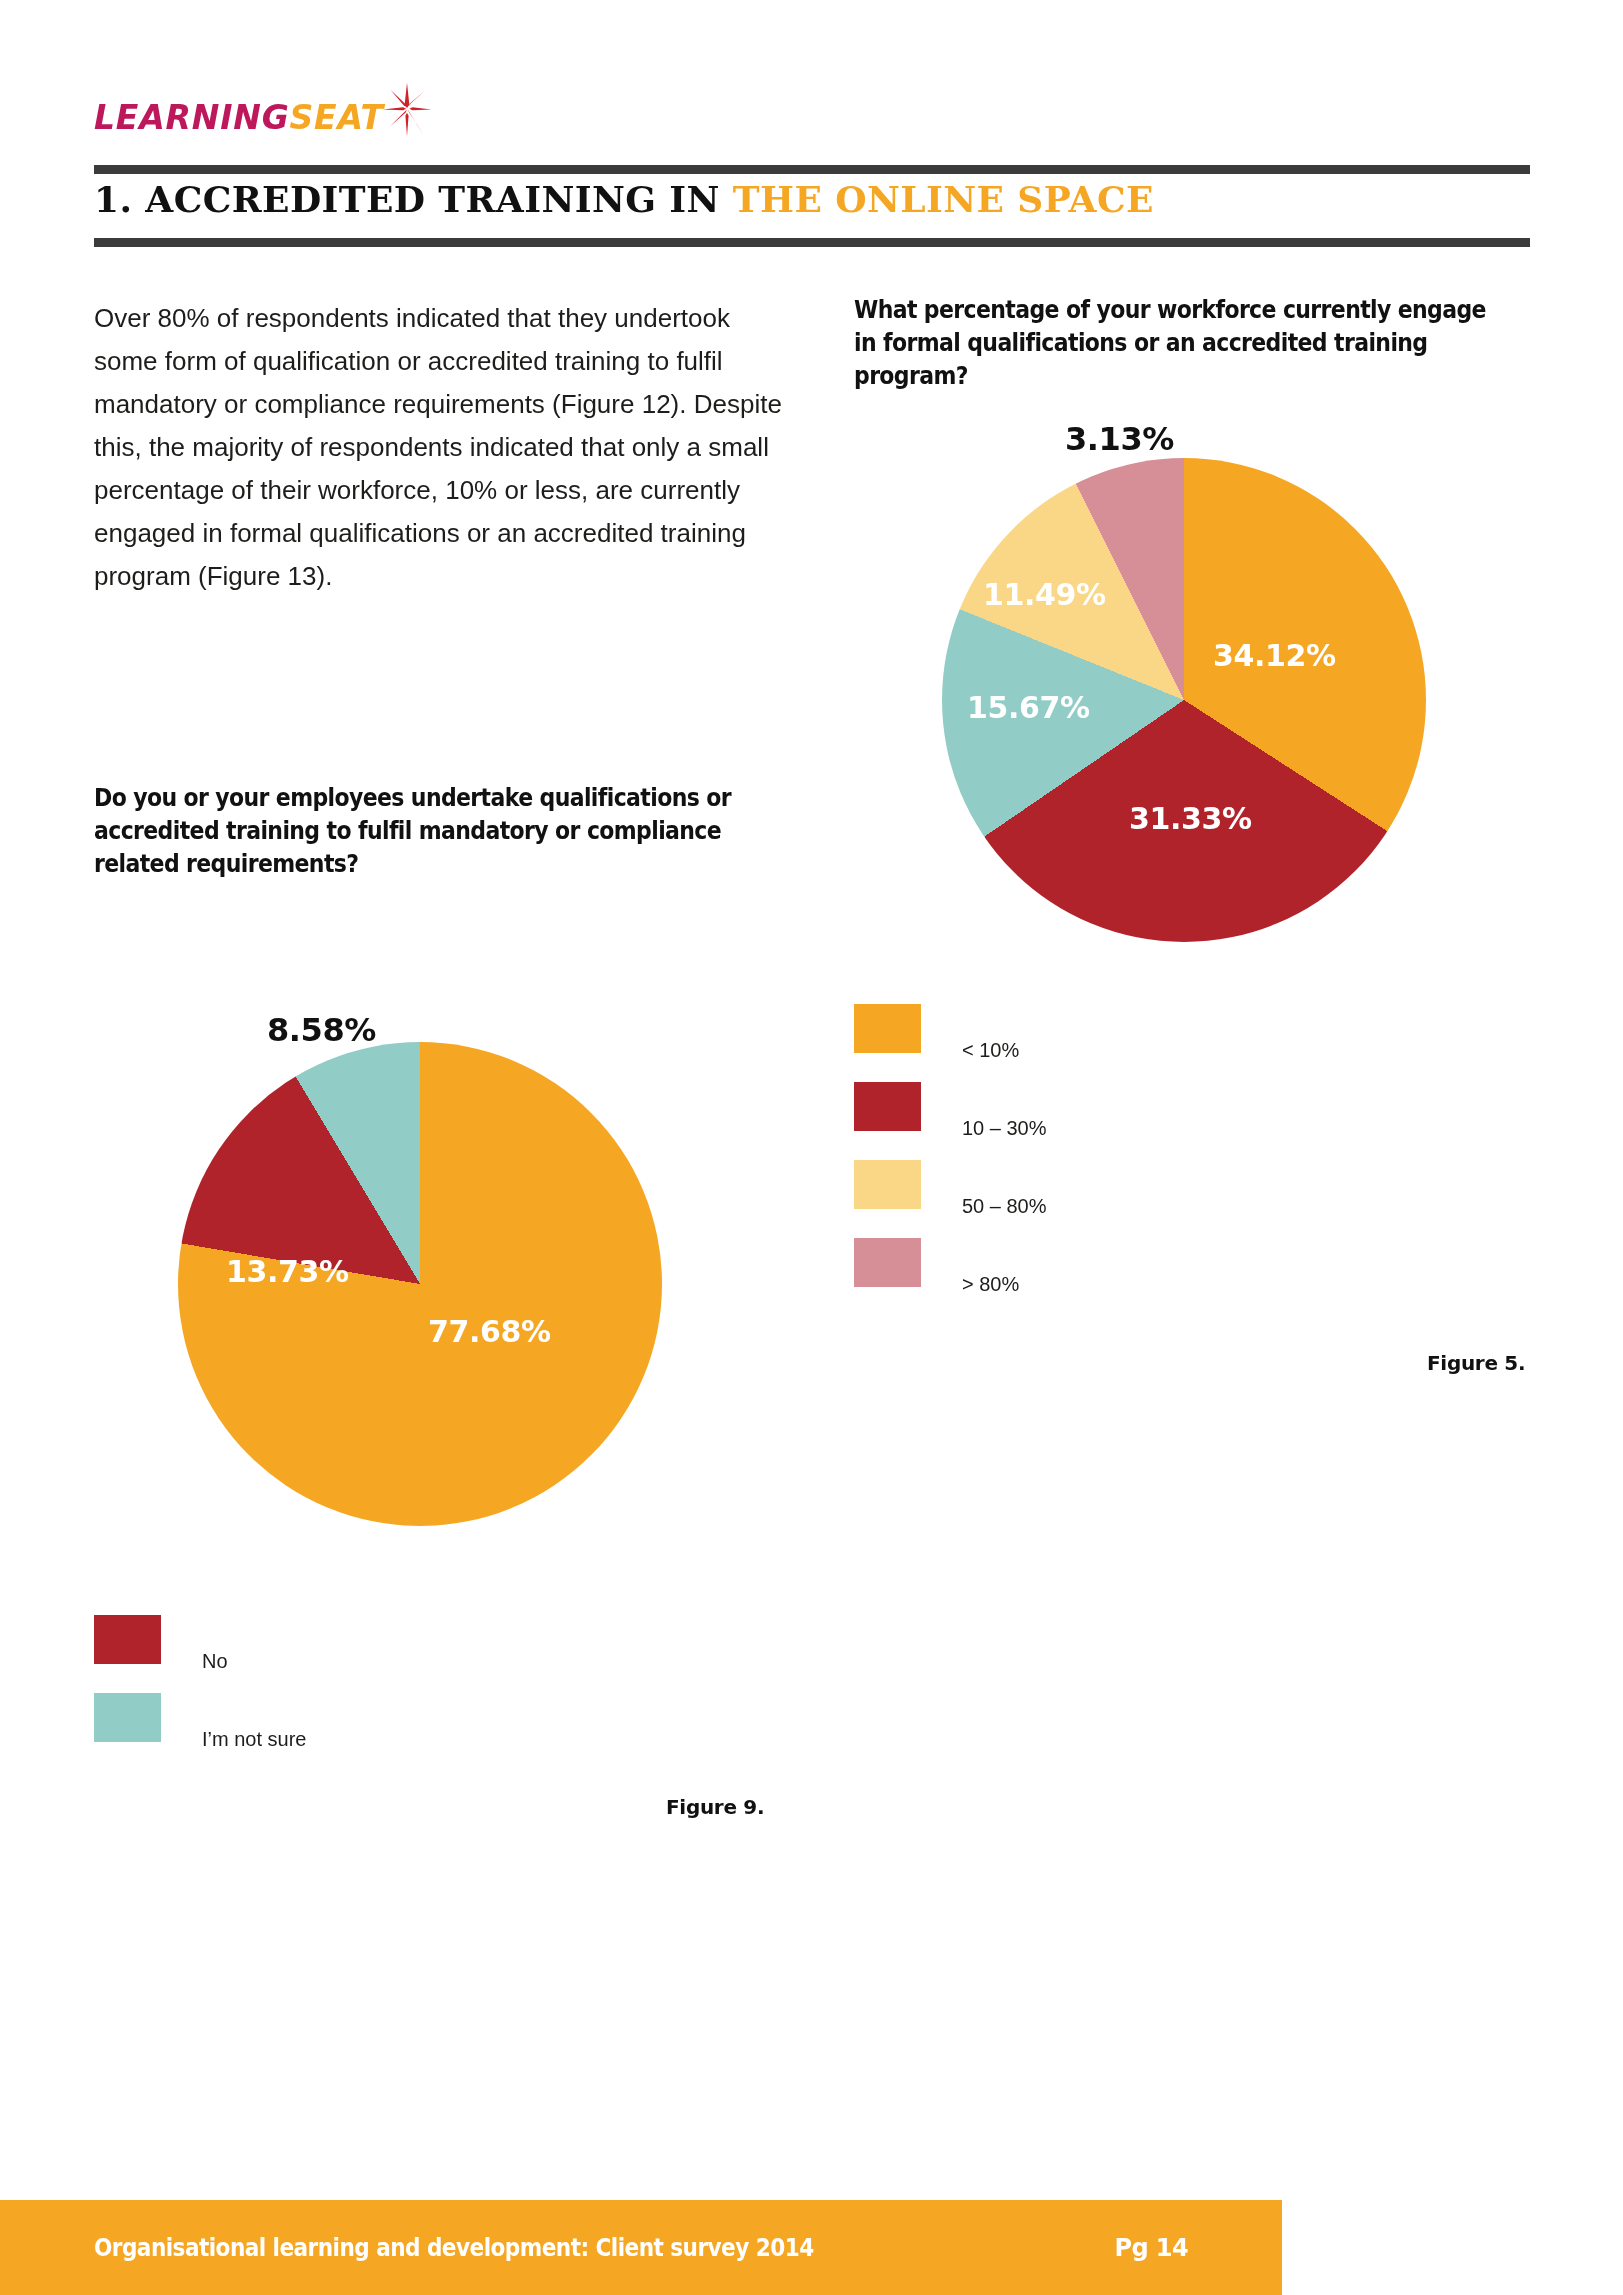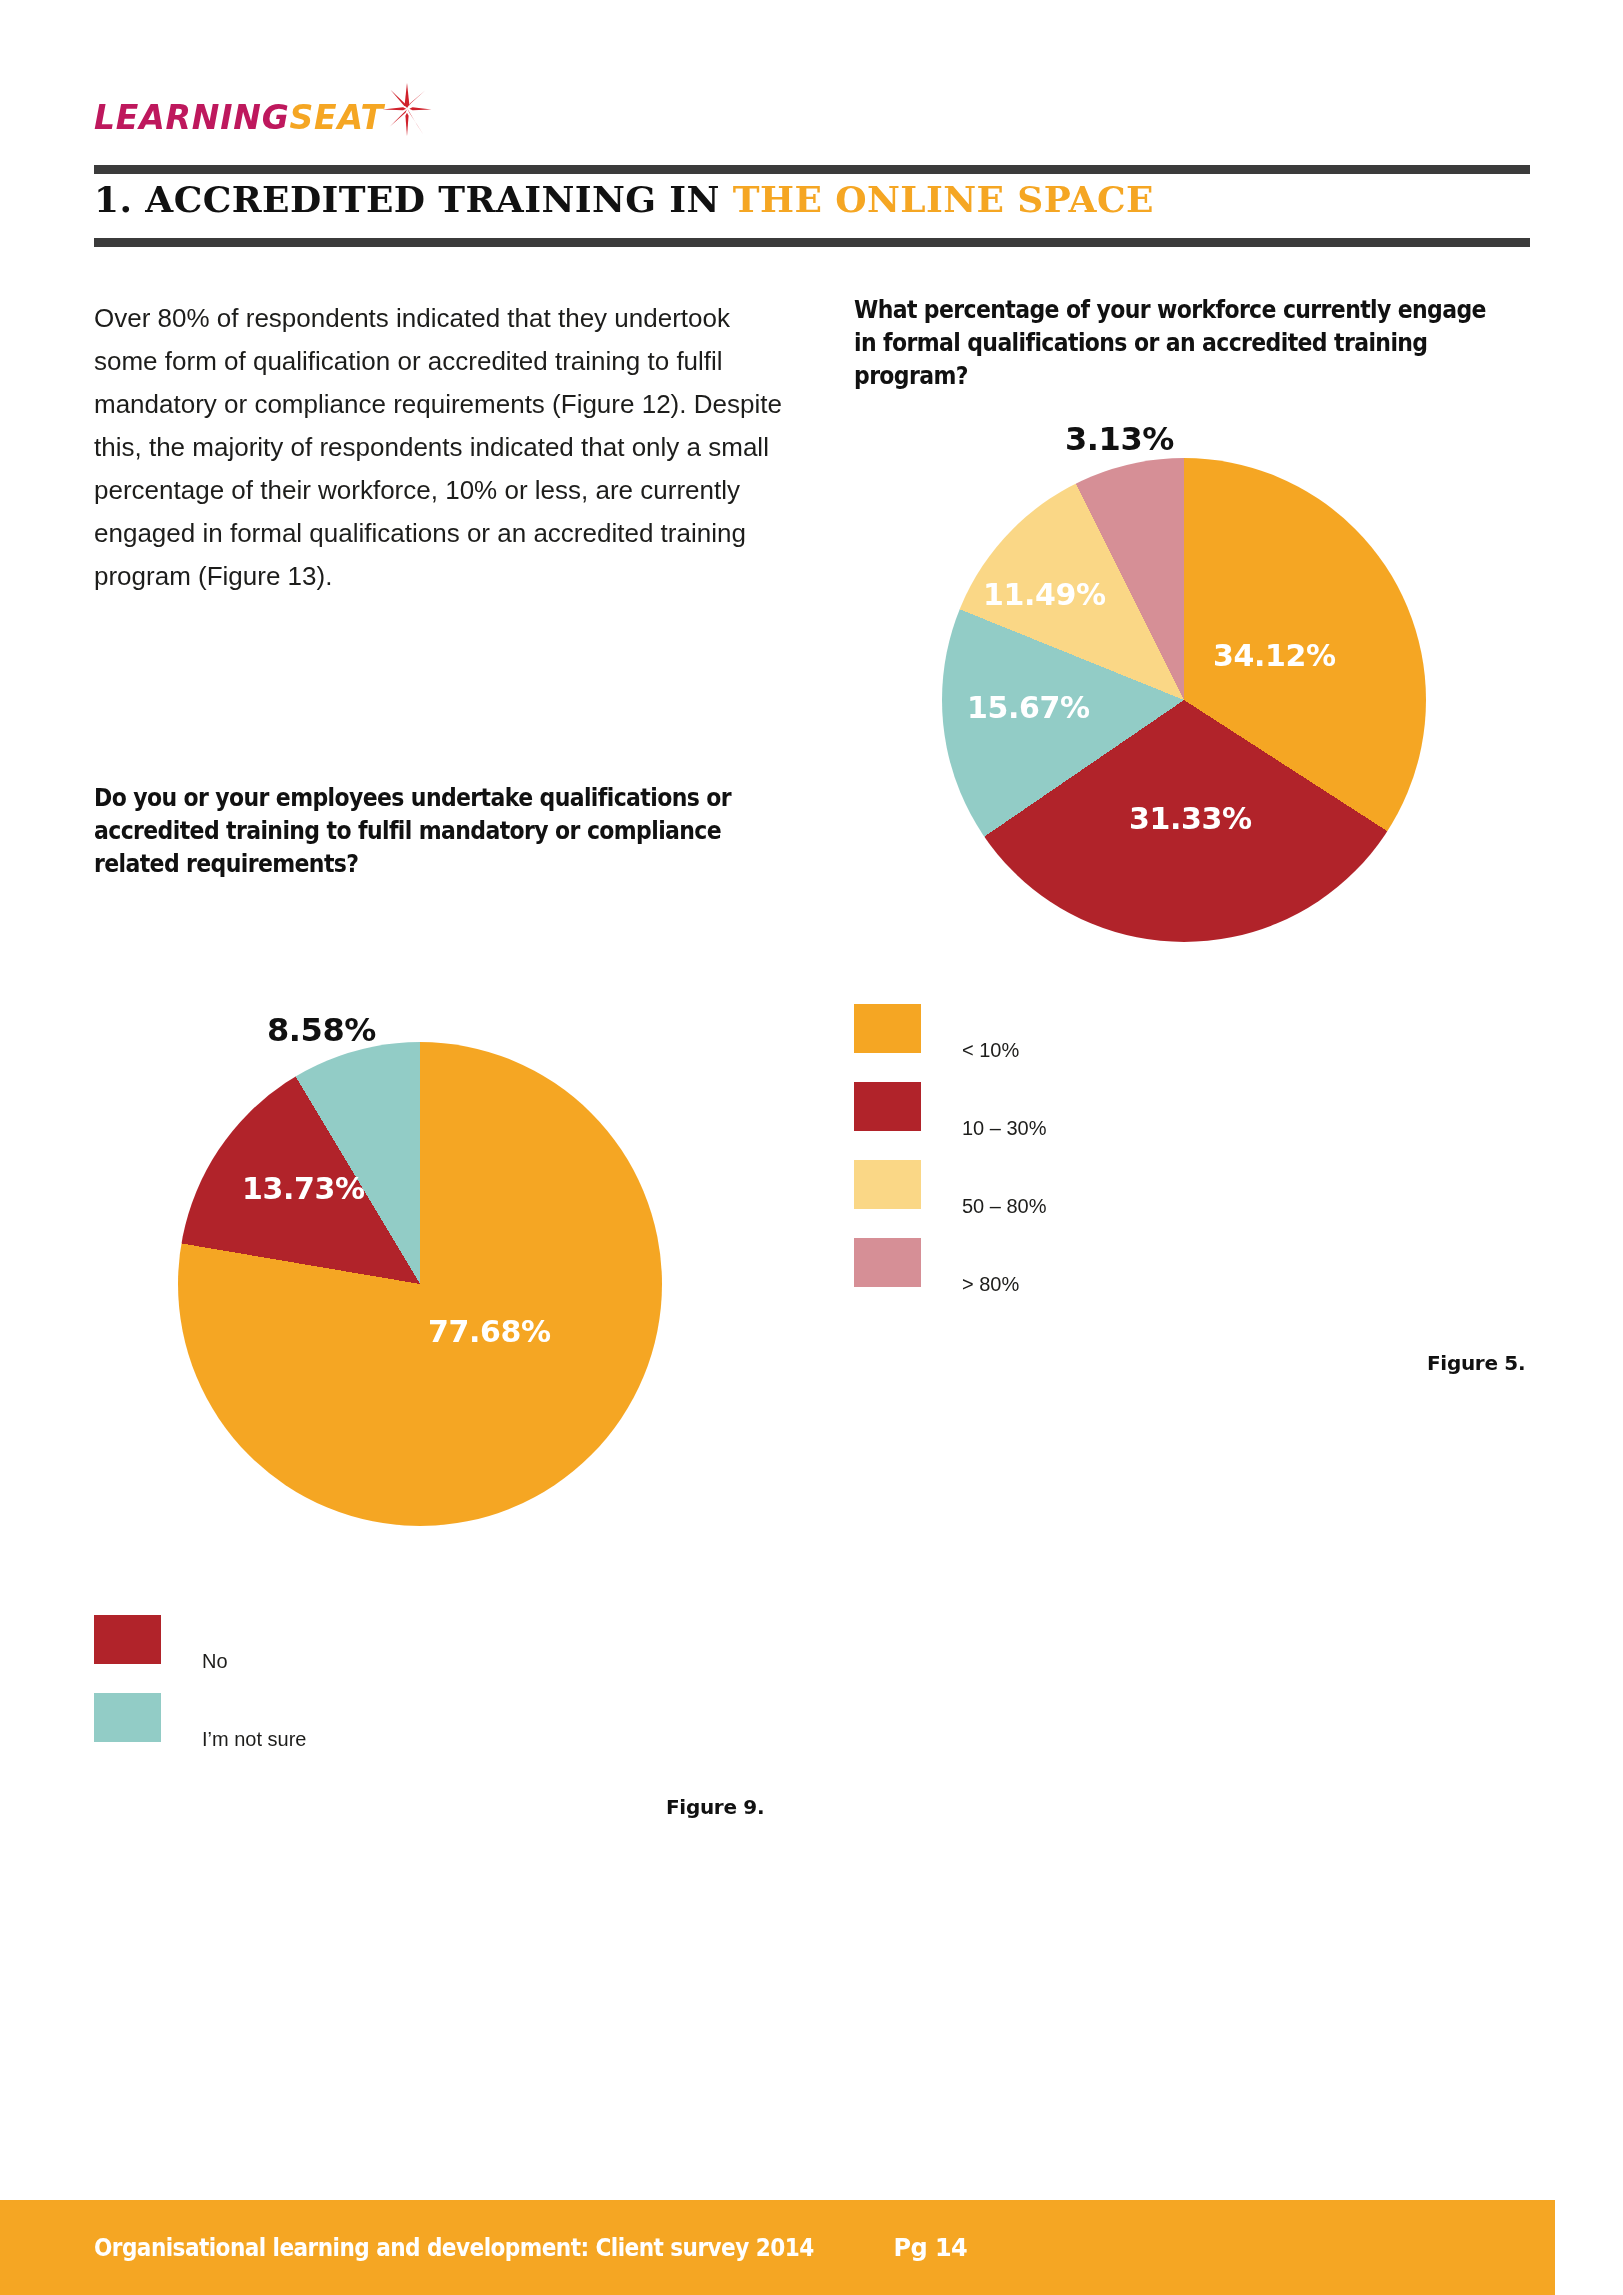--- a/index.html
+++ b/index.html
@@ -132,21 +132,21 @@
 
   
   #lbl13-0 { left: 1213px; top: 638px; }  
   #lbl13-1 { left: 1129px; top: 801px; } 
   #lbl13-2 { left: 967px; top: 690px; }  
   #lbl13-3 { left: 983px; top: 577px; text-align: right; }  
   #lbl13-4 { left: 1065px; top: 420px; }  
 
   
   #lbl12-0 { left: 428px;  top: 1314px; } 
-  #lbl12-1 { left: 226px;  top: 1171px; margin-left: 16px; } 
+  #lbl12-1 { left: 226px;  top: 1254px; } 
   #lbl12-2 { left: 267px;  top: 1011px; } 
 
   
   .legend { position: absolute; }
   #legend-13 { left: 854px; top: 989px; }
   #legend-12 { left: 94px;  top: 1600px; }
 
   .legend-item {
     display: flex;
     align-items: center;
@@ -176,25 +176,26 @@
     color: #111111;
   }
   #caption-13 { left: 1427px; top: 1351px; }
   #caption-12 { left: 666px;  top: 1795px; }
 
   
   .footer {
     position: absolute;
     left: 0;
     bottom: 0;
-    width: 1555px;
+    width: 1282px;
     height: 95px;
     background: #F5A623;
     display: flex;
     align-items: center;
+    justify-content: space-between;
     padding: 0 94px;
   }
   .footer-text {
     font-family: "DejaVu Sans", sans-serif;
     font-weight: bold;
     font-size: 24px;
     letter-spacing: -0.6px;
     color: #ffffff;
     transform: scaleX(0.9);
     transform-origin: left center;

